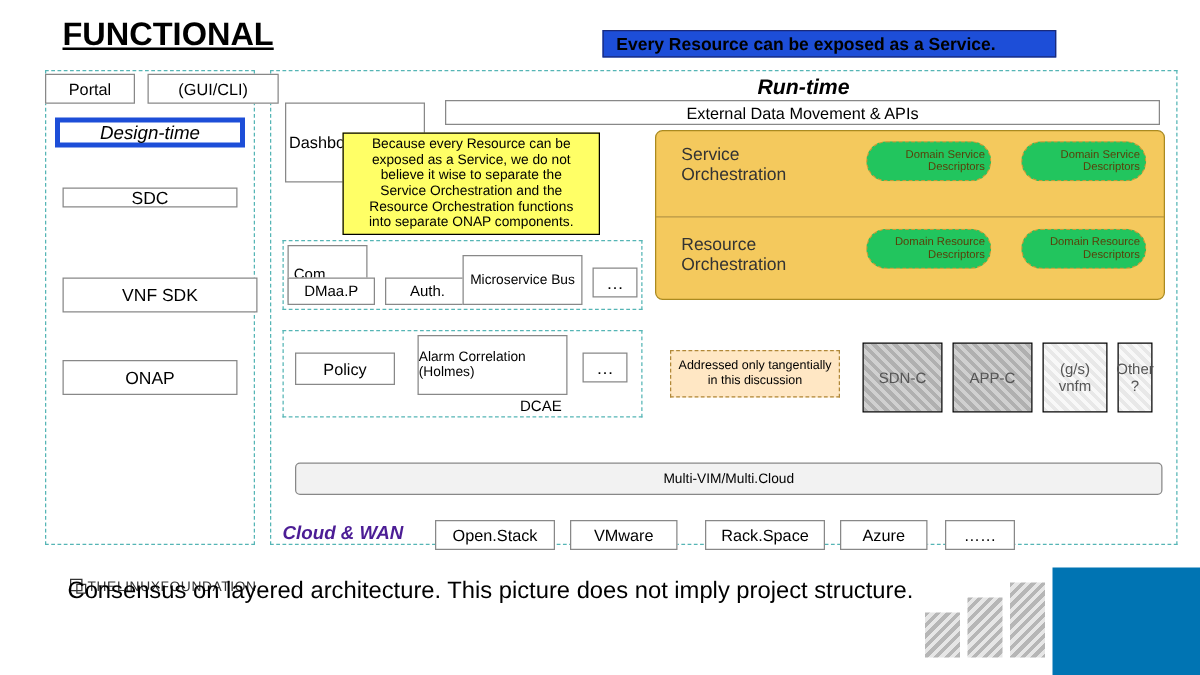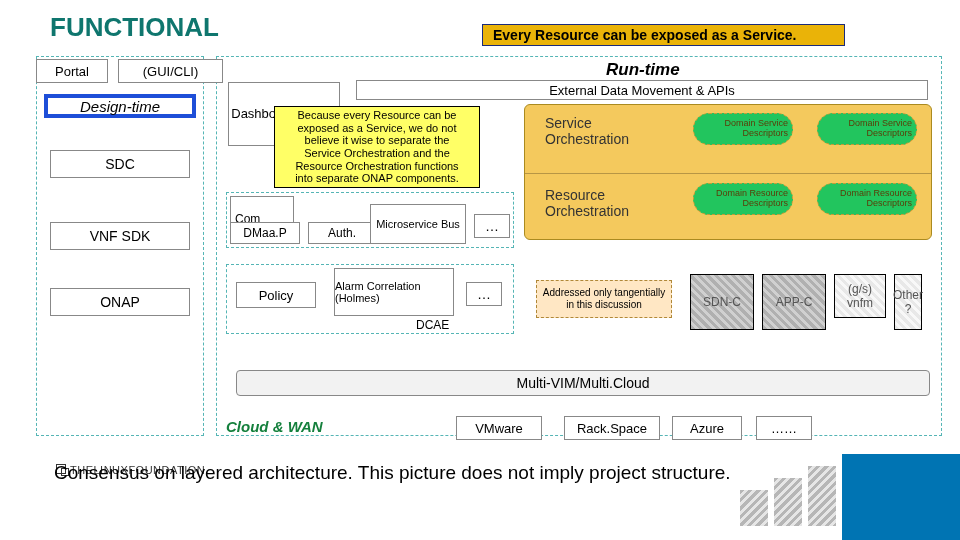--- a/index.html
+++ b/index.html
@@ -1,24 +1,24 @@
 <!DOCTYPE html>
 <html><head>
 <meta charset="utf-8">
 <style>
 html,body{margin:0;padding:0;width:960px;height:540px;font-family:sans-serif;background:#fff;overflow:hidden}
 *{box-sizing:border-box}
 .stage{position:relative;width:960px;height:540px}
 .abs{position:absolute}
 
 
-.headline{font-weight:bold;font-size:26px;color:#0f766e}
+.headline{font-weight:bold;text-decoration:underline;font-size:26px;color:#000000}
 
 
-.banner{background:#eab308;border:1.5px solid #1a2a7a;padding:2px 10px;font-size:14px;font-weight:bold;color:#000}
+.banner{background:#1d4ed8;border:1.5px solid #1a2a7a;padding:2px 10px;font-size:14px;font-weight:bold;color:#000}
 
 
 .rt-title{font:italic bold 17px sans-serif;color:#000}
 
 
 .box{background:#fff;border:1px solid #888;text-align:left;display:flex;align-items:center;justify-content:center;font-size:14px}
 
 
 .ibox{border:1px solid #888;background:#fff;text-align:center;font:italic 15px sans-serif;display:flex;align-items:center;justify-content:center}
 
@@ -35,24 +35,24 @@
 
 
 .tang{background:#ffe7c4;border:1px dashed #b08838;font-size:10px;text-align:center;padding:6px 4px;line-height:1.2}
 
 
 .hatch{border:1px solid #000;font-size:12px;display:flex;align-items:center;justify-content:center;text-align:center;color:#555}
 .hatch-dk{background:repeating-linear-gradient(45deg,#b0b0b0 0 3px,#d0d0d0 3px 6px)}
 .hatch-lt{background:repeating-linear-gradient(45deg,#e8e8e8 0 3px,#f8f8f8 3px 6px)}
 
 
-.cwtag{font:italic bold 15px sans-serif;color:#15803d}
+.cwtag{font:italic bold 15px sans-serif;color:#4c1d95}
 
 
-.mvbar{background:#f2f2f2;border:1px solid #888;border-radius:4px;font-size:14px;display:flex;align-items:center;justify-content:center}
+.mvbar{background:#f2f2f2;border:1px solid #888;border-radius:4px;font-size:11px;display:flex;align-items:center;justify-content:center}
 
 
 .cloud{background:#fff;border:1px solid #888;font-size:13px;display:flex;align-items:center;justify-content:center}
 
 
 .fbar{background:repeating-linear-gradient(135deg,#b6b6b6 0 3px,#e6e6e6 3px 6px)}
 
 
 .consensus{font-size:19px;color:#000}
 
@@ -74,23 +74,23 @@
 
   <div class="abs dash" style="left:216px;top:56px;width:726px;height:380px"></div>
 
   <div class="abs dash" style="left:36px;top:56px;width:168px;height:380px"></div>
 
   <div class="abs box" style="left:36px;top:59px;width:72px;height:24px;font-size:13px">Portal</div>
   <div class="abs box" style="left:118px;top:59px;width:105px;height:24px;font-size:13px">(GUI/CLI)</div>
 
   <div class="abs ibox" style="left:44px;top:94px;width:152px;height:24px;border:4px solid #1d4ed8">Design-time</div>
 
-  <div class="abs box" style="left:50px;top:150px;width:140px;height:28px">SDC</div>
+  <div class="abs box" style="left:50px;top:150px;width:140px;height:16px">SDC</div>
 
-  <div class="abs box" style="left:50px;top:222px;width:140px;height:28px">VNF SDK</div>
+  <div class="abs box" style="left:50px;top:222px;width:156px;height:28px">VNF SDK</div>
 
   <div class="abs box" style="left:50px;top:288px;width:140px;height:28px">ONAP</div>
 
   <div class="abs box" style="left:356px;top:80px;width:572px;height:20px;font-size:13px">External Data Movement &amp; APIs</div>
 
   <div class="abs box" style="left:228px;top:82px;width:112px;height:64px;font-size:13px;line-height:1.15;flex-direction:column">Dashboard OA&amp;M</div>
 
   <div class="abs orch" style="left:524px;top:104px;width:408px;height:136px">
     <div class="orch-cap" style="position:absolute;left:10px;top:4px;width:130px">Service Orchestration</div>
     <div class="orch-cap" style="position:absolute;left:10px;top:76px;width:130px">Resource Orchestration</div>
@@ -112,27 +112,28 @@
   <div class="abs dash" style="left:226px;top:264px;width:288px;height:70px"></div>
   <div class="abs" style="left:416px;top:318px;font-size:12px">DCAE</div>
   <div class="abs box" style="left:236px;top:282px;width:80px;height:26px;font-size:13px">Policy</div>
   <div class="abs box" style="left:334px;top:268px;width:120px;height:48px;font-size:11px;line-height:1.1">Alarm Correlation (Holmes)</div>
   <div class="abs box" style="left:466px;top:282px;width:36px;height:24px;font-size:14px">…</div>
 
   <div class="abs tang" style="left:536px;top:280px;width:136px">Addressed only tangentially in this discussion</div>
 
   <div class="abs hatch hatch-dk" style="left:690px;top:274px;width:64px;height:56px">SDN-C</div>
   <div class="abs hatch hatch-dk" style="left:762px;top:274px;width:64px;height:56px">APP-C</div>
-  <div class="abs hatch hatch-lt" style="left:834px;top:274px;width:52px;height:44px">(g/s) vnfm</div>
+  <div class="abs hatch hatch-lt" style="left:834px;top:274px;width:52px;height:56px">(g/s) vnfm</div>
   <div class="abs hatch hatch-lt" style="left:894px;top:274px;width:28px;height:56px">Other ?</div>
 
   <div class="abs mvbar" style="left:236px;top:370px;width:694px;height:26px">Multi-VIM/Multi.Cloud</div>
 
   <div class="abs cwtag" style="left:226px;top:418px">Cloud &amp; WAN</div>
 
+  <div class="abs cloud" style="left:348px;top:416px;width:96px;height:24px">Open.Stack</div>
   <div class="abs cloud" style="left:456px;top:416px;width:86px;height:24px">VMware</div>
   <div class="abs cloud" style="left:564px;top:416px;width:96px;height:24px">Rack.Space</div>
   <div class="abs cloud" style="left:672px;top:416px;width:70px;height:24px">Azure</div>
   <div class="abs cloud" style="left:756px;top:416px;width:56px;height:24px">……</div>
 
   <div class="abs note" style="left:274px;top:106px;width:206px">Because every Resource can be exposed as a Service, we do not believe it wise to separate the Service Orchestration and the Resource Orchestration functions into separate ONAP components.</div>
 
   <div class="abs" style="left:56px;top:460px">
     <span class="logo-sq"></span><span class="logo">THELINUXFOUNDATION</span>
   </div>

